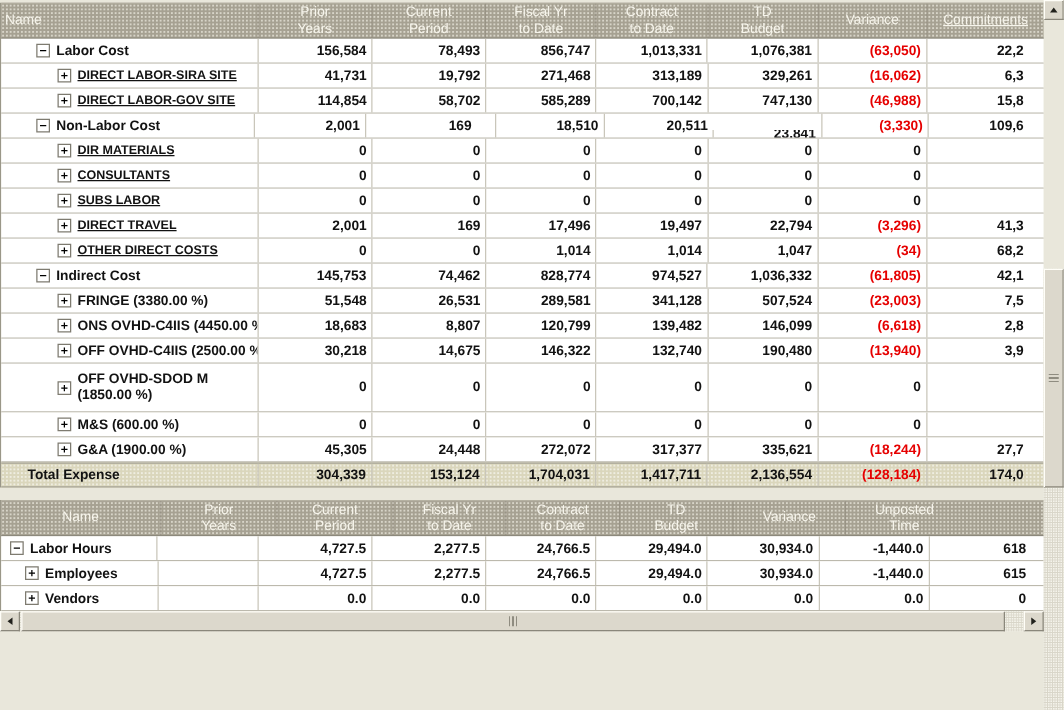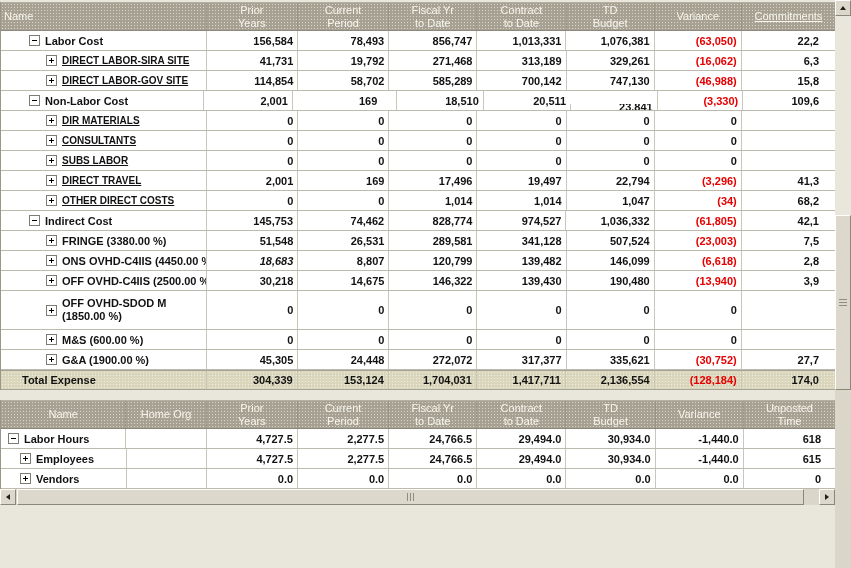--- a/index.html
+++ b/index.html
@@ -239,37 +239,37 @@
         <div class="cell num" style="width: 91px;">341,128</div>
         <div class="cell num" style="width: 90px;">507,524</div>
         <div class="cell num neg" style="width: 89px;">(23,003)</div>
         <div class="cell num clip" style="width: 96px;">7,5</div>
       </div>
       <div class="grow">
         <div class="cell label lvl2" style="width: 209px;">
           <div class="pm plus"></div>
           <div class="txt">ONS OVHD-C4IIS (4450.00 %)</div>
         </div>
-        <div class="cell num" style="width: 93px; font-style: italic;">18,683</div>
+        <div class="cell num" style="width: 93px;">18,683</div>
         <div class="cell num" style="width: 93px;">8,807</div>
         <div class="cell num" style="width: 90px;">120,799</div>
         <div class="cell num" style="width: 91px;">139,482</div>
         <div class="cell num" style="width: 90px;">146,099</div>
         <div class="cell num neg" style="width: 89px;">(6,618)</div>
         <div class="cell num clip" style="width: 96px;">2,8</div>
       </div>
       <div class="grow">
         <div class="cell label lvl2" style="width: 209px;">
           <div class="pm plus"></div>
           <div class="txt">OFF OVHD-C4IIS (2500.00 %)</div>
         </div>
         <div class="cell num" style="width: 93px;">30,218</div>
         <div class="cell num" style="width: 93px;">14,675</div>
         <div class="cell num" style="width: 90px;">146,322</div>
-        <div class="cell num" style="width: 91px;">139,430</div>
+        <div class="cell num" style="width: 91px;">132,740</div>
         <div class="cell num" style="width: 90px;">190,480</div>
         <div class="cell num neg" style="width: 89px;">(13,940)</div>
         <div class="cell num clip" style="width: 96px;">3,9</div>
       </div>
       <div class="grow tall">
         <div class="cell label lvl2" style="width: 209px;">
           <div class="pm plus"></div>
           <div class="txt">OFF OVHD-SDOD M (1850.00 %)</div>
         </div>
         <div class="cell num" style="width: 93px;">0</div>
@@ -296,41 +296,40 @@
       <div class="grow">
         <div class="cell label lvl2" style="width: 209px;">
           <div class="pm plus"></div>
           <div class="txt">G&amp;A (1900.00 %)</div>
         </div>
         <div class="cell num" style="width: 93px;">45,305</div>
         <div class="cell num" style="width: 93px;">24,448</div>
         <div class="cell num" style="width: 90px;">272,072</div>
         <div class="cell num" style="width: 91px;">317,377</div>
         <div class="cell num" style="width: 90px;">335,621</div>
-        <div class="cell num neg" style="width: 89px;">(30,752)</div>
+        <div class="cell num neg" style="width: 89px;">(18,244)</div>
         <div class="cell num clip" style="width: 96px;">27,7</div>
       </div>
       <div class="grow total">
         <div class="cell label" style="width: 209px;">
           <div class="txt">Total Expense</div>
         </div>
         <div class="cell num" style="width: 93px;">304,339</div>
         <div class="cell num" style="width: 93px;">153,124</div>
         <div class="cell num" style="width: 90px;">1,704,031</div>
         <div class="cell num" style="width: 91px;">1,417,711</div>
         <div class="cell num" style="width: 90px; padding-left: 27px;">2,136,554</div>
         <div class="cell num neg" style="width: 89px;">(128,184)</div>
         <div class="cell num clip" style="width: 96px;">174,0</div>
       </div>
     </div>
   <div class="grid-gap"></div>
   <div class="grid" id="bottom-grid">
       <div class="grid-header">
         <div class="hcell" style="width: 127px;">Name</div>
-        <div class="hcell" style="width: 82px;">Home Org</div>
         <div class="hcell" style="width: 93px;">Prior
 Years</div>
         <div class="hcell" style="width: 93px;">Current
 Period</div>
         <div class="hcell" style="width: 90px;">Fiscal Yr
 to Date</div>
         <div class="hcell" style="width: 91px;">Contract
 to Date</div>
         <div class="hcell" style="width: 91px;">TD
 Budget</div>

